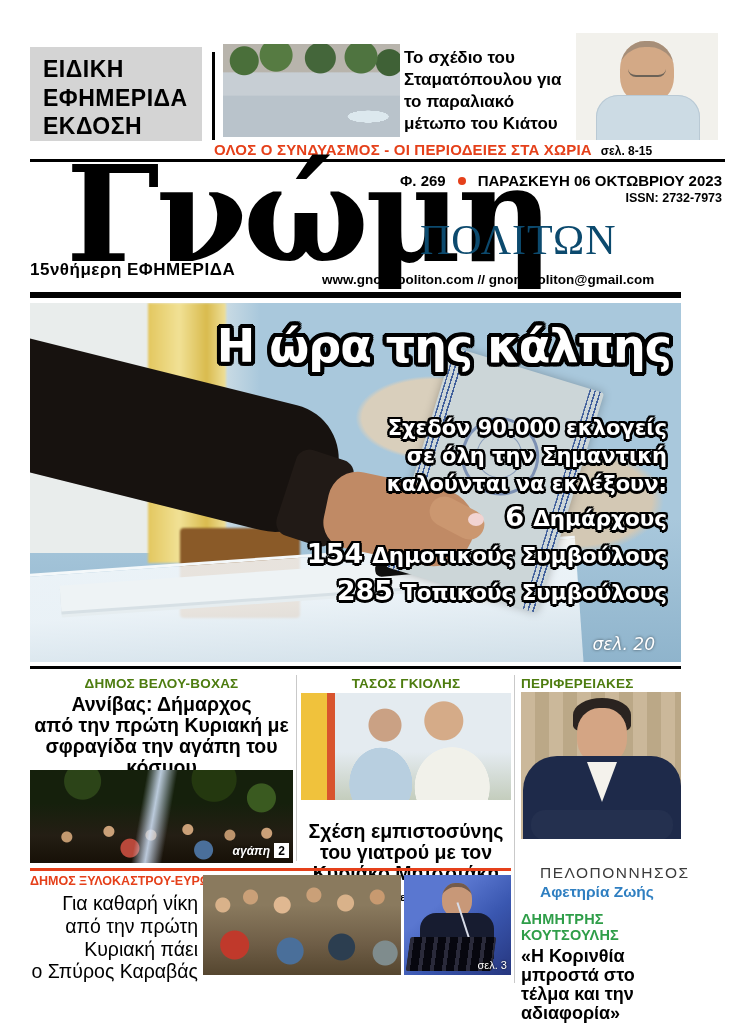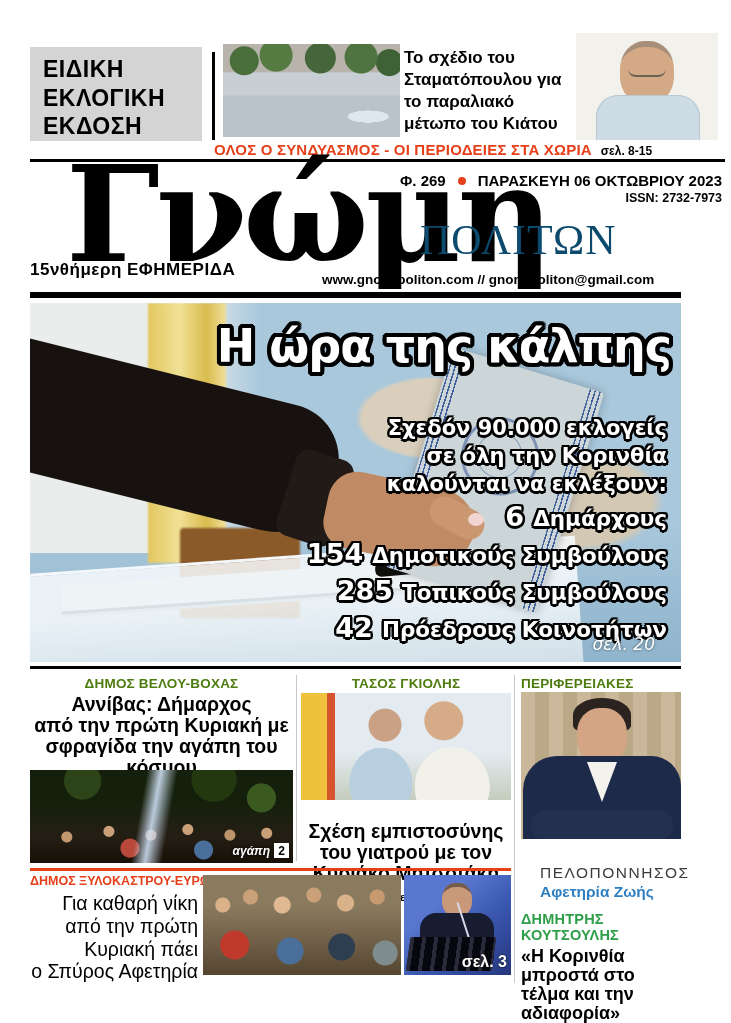--- a/index.html
+++ b/index.html
@@ -161,21 +161,21 @@
       linear-gradient(180deg,#8a7a5e 0 30%,#6e5d46 70%,#55462f 100%);}
   .photo-mic{left:404px;top:875px;width:107px;height:100px;overflow:hidden;
     background:linear-gradient(140deg,#5a77d0 0 30%,#3a57b0 60%,#26367e 100%);}
   .mic-head{position:absolute;left:38px;top:8px;width:30px;height:34px;background:#c89878;border-radius:45%;
     box-shadow:inset 0 7px 0 -3px rgba(60,50,45,.6);}
   .mic-body{position:absolute;left:16px;top:38px;width:74px;height:46px;background:#171c30;border-radius:16px 16px 0 0;}
   .mic-stand{position:absolute;left:62px;top:26px;width:2px;height:62px;background:#d8dce8;transform:rotate(-18deg);}
   .music-stand{position:absolute;left:4px;top:62px;width:86px;height:34px;background:#07070f;
     transform:skewX(-8deg);border-radius:2px;
     background-image:repeating-linear-gradient(90deg,#2a2a3a 0 4px,transparent 4px 12px);}
-  .mic-pageref{position:absolute;right:4px;bottom:4px;color:#fff;font-weight:700;font-size:16px;
+  .mic-pageref{position:absolute;right:4px;bottom:4px;color:#fff;font-weight:400;font-size:11px;
     text-shadow:0 0 2px #000;}
   .photo-kouts{position:absolute;left:0;top:16px;width:160px;height:147px;overflow:hidden;
     background:repeating-linear-gradient(90deg,#cbb89a 0 14px,#bba887 14px 28px);}
   .kouts-hair{position:absolute;left:52px;top:6px;width:58px;height:34px;background:#2a2320;border-radius:50% 50% 20% 20%;}
   .kouts-face{position:absolute;left:56px;top:16px;width:50px;height:56px;background:#d4a584;border-radius:44%;}
   .kouts-suit{position:absolute;left:2px;top:64px;width:158px;height:83px;background:#1e2a4a;
     border-radius:34px 30px 0 0;}
   .kouts-shirt{position:absolute;left:66px;top:70px;width:30px;height:40px;background:#f4f2ec;
     clip-path:polygon(0 0,100% 0,50% 100%);}
   .kouts-arms{position:absolute;left:10px;top:118px;width:142px;height:30px;background:#24304f;border-radius:14px;}
@@ -187,21 +187,21 @@
   .regional-headline{font-weight:800;font-size:18px;line-height:1.05;margin-top:4px;}
   .deck{font-family:"Liberation Serif",serif;font-style:italic;font-size:12.5px;line-height:1.1;margin-top:5px;}
 </style>
 </head>
 <body>
 
 <div class="page">
 
   <div class="abs special-box">
     <div>ΕΙΔΙΚΗ</div>
-    <div>ΕΚΛΟΓΙΚΗ</div>
+    <div>ΕΦΗΜΕΡΙΔΑ</div>
     <div>ΕΚΔΟΣΗ</div>
   </div>
   <div class="abs hdr-vline"></div>
   <div class="abs plaza"></div>
   <div class="abs plan-head">Το σχέδιο του Σταματόπουλου για το παραλιακό μέτωπο του Κιάτου</div>
   <div class="abs man-photo">
     <div class="man-head"></div>
     <div class="man-glasses"></div>
     <div class="man-shirt"></div>
   </div>
@@ -237,39 +237,35 @@
       <div class="env-stripes-r"></div>
       <div class="env-stamp"></div>
     </div>
     <div class="hand-shape"></div>
     <div class="thumb-shape"></div>
     <div class="nail-shape"></div>
 
     <div class="lead-headline outline4">Η ώρα της κάλπης</div>
     <div class="lead-intro outline2">
       <div>Σχεδόν 90.000 εκλογείς</div>
-      <div>σε όλη την Κορινθία</div>
+      <div>σε όλη την Σημαντική</div>
       <div>καλούνται να εκλέξουν:</div>
     </div>
     <div class="lead-stats">
       <div class="stat-row outline2">
         <span class="stat-num">6</span>
         <span class="stat-label">Δημάρχους</span>
       </div>
       <div class="stat-row outline2">
         <span class="stat-num">154</span>
         <span class="stat-label">Δημοτικούς Συμβούλους</span>
       </div>
       <div class="stat-row outline2">
         <span class="stat-num">285</span>
         <span class="stat-label">Τοπικούς Συμβούλους</span>
-      </div>
-      <div class="stat-row outline2">
-        <span class="stat-num">42</span>
-        <span class="stat-label">Πρόεδρους Κοινοτήτων</span>
       </div>
     </div>
     <div class="lead-pageref">σελ. 20</div>
   </div>
 
   <div class="abs hr-bottom"></div>
   <div class="abs vdiv1"></div>
   <div class="abs vdiv2"></div>
 
   <div class="abs col-left">
@@ -300,21 +296,21 @@
     </div>
   </div>
 
   <div class="abs hr-red"></div>
   <div class="abs xylo-block">
     <div class="xylo-kicker">ΔΗΜΟΣ ΞΥΛΟΚΑΣΤΡΟΥ-ΕΥΡΩΣΤΙΝΗΣ</div>
     <div class="xylo-headline">
       <div>Για καθαρή νίκη</div>
       <div>από την πρώτη</div>
       <div>Κυριακή πάει</div>
-      <div>ο Σπύρος Αφετηρία</div>
+      <div>ο Σπύρος Καραβάς</div>
     </div>
   </div>
   <div class="abs photo-xylo"></div>
   <div class="abs photo-mic">
     <div class="mic-head"></div>
     <div class="mic-body"></div>
     <div class="mic-stand"></div>
     <div class="music-stand"></div>
     <div class="mic-pageref">σελ. 3</div>
   </div>

